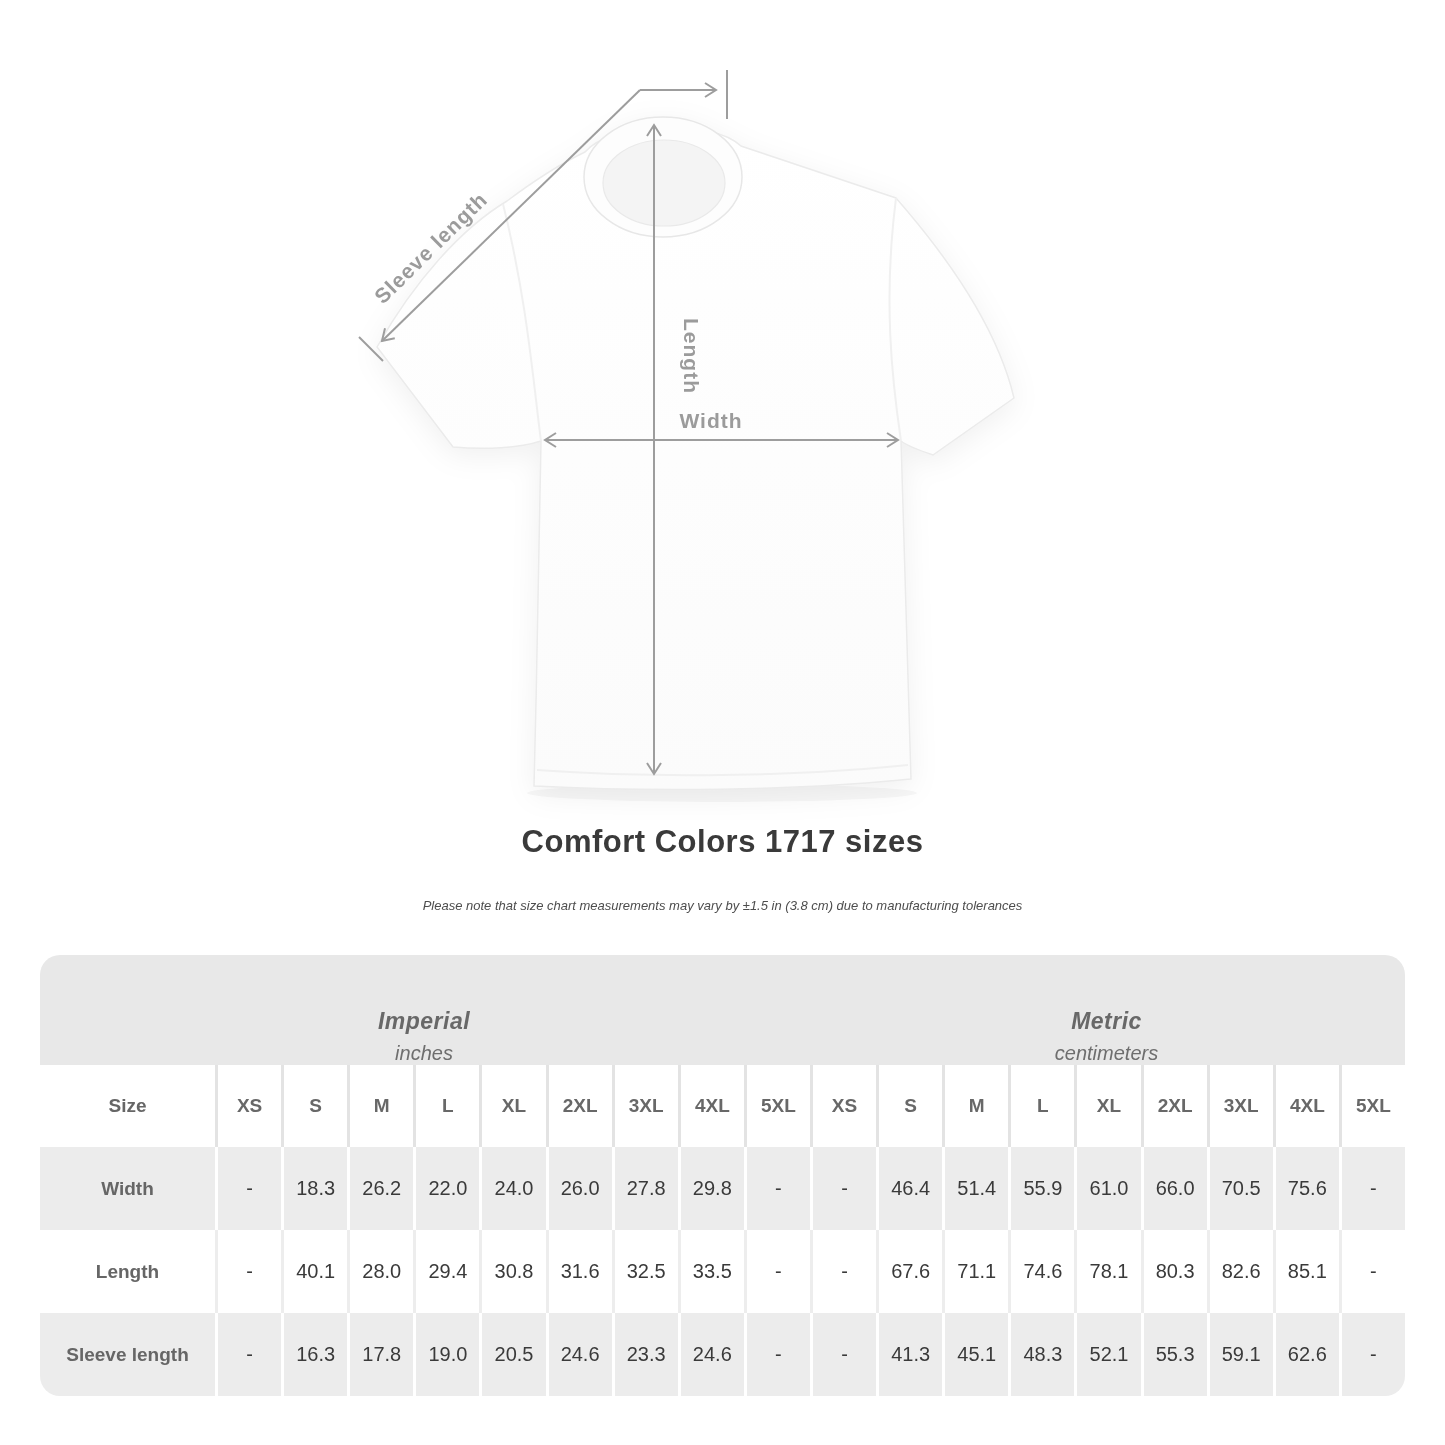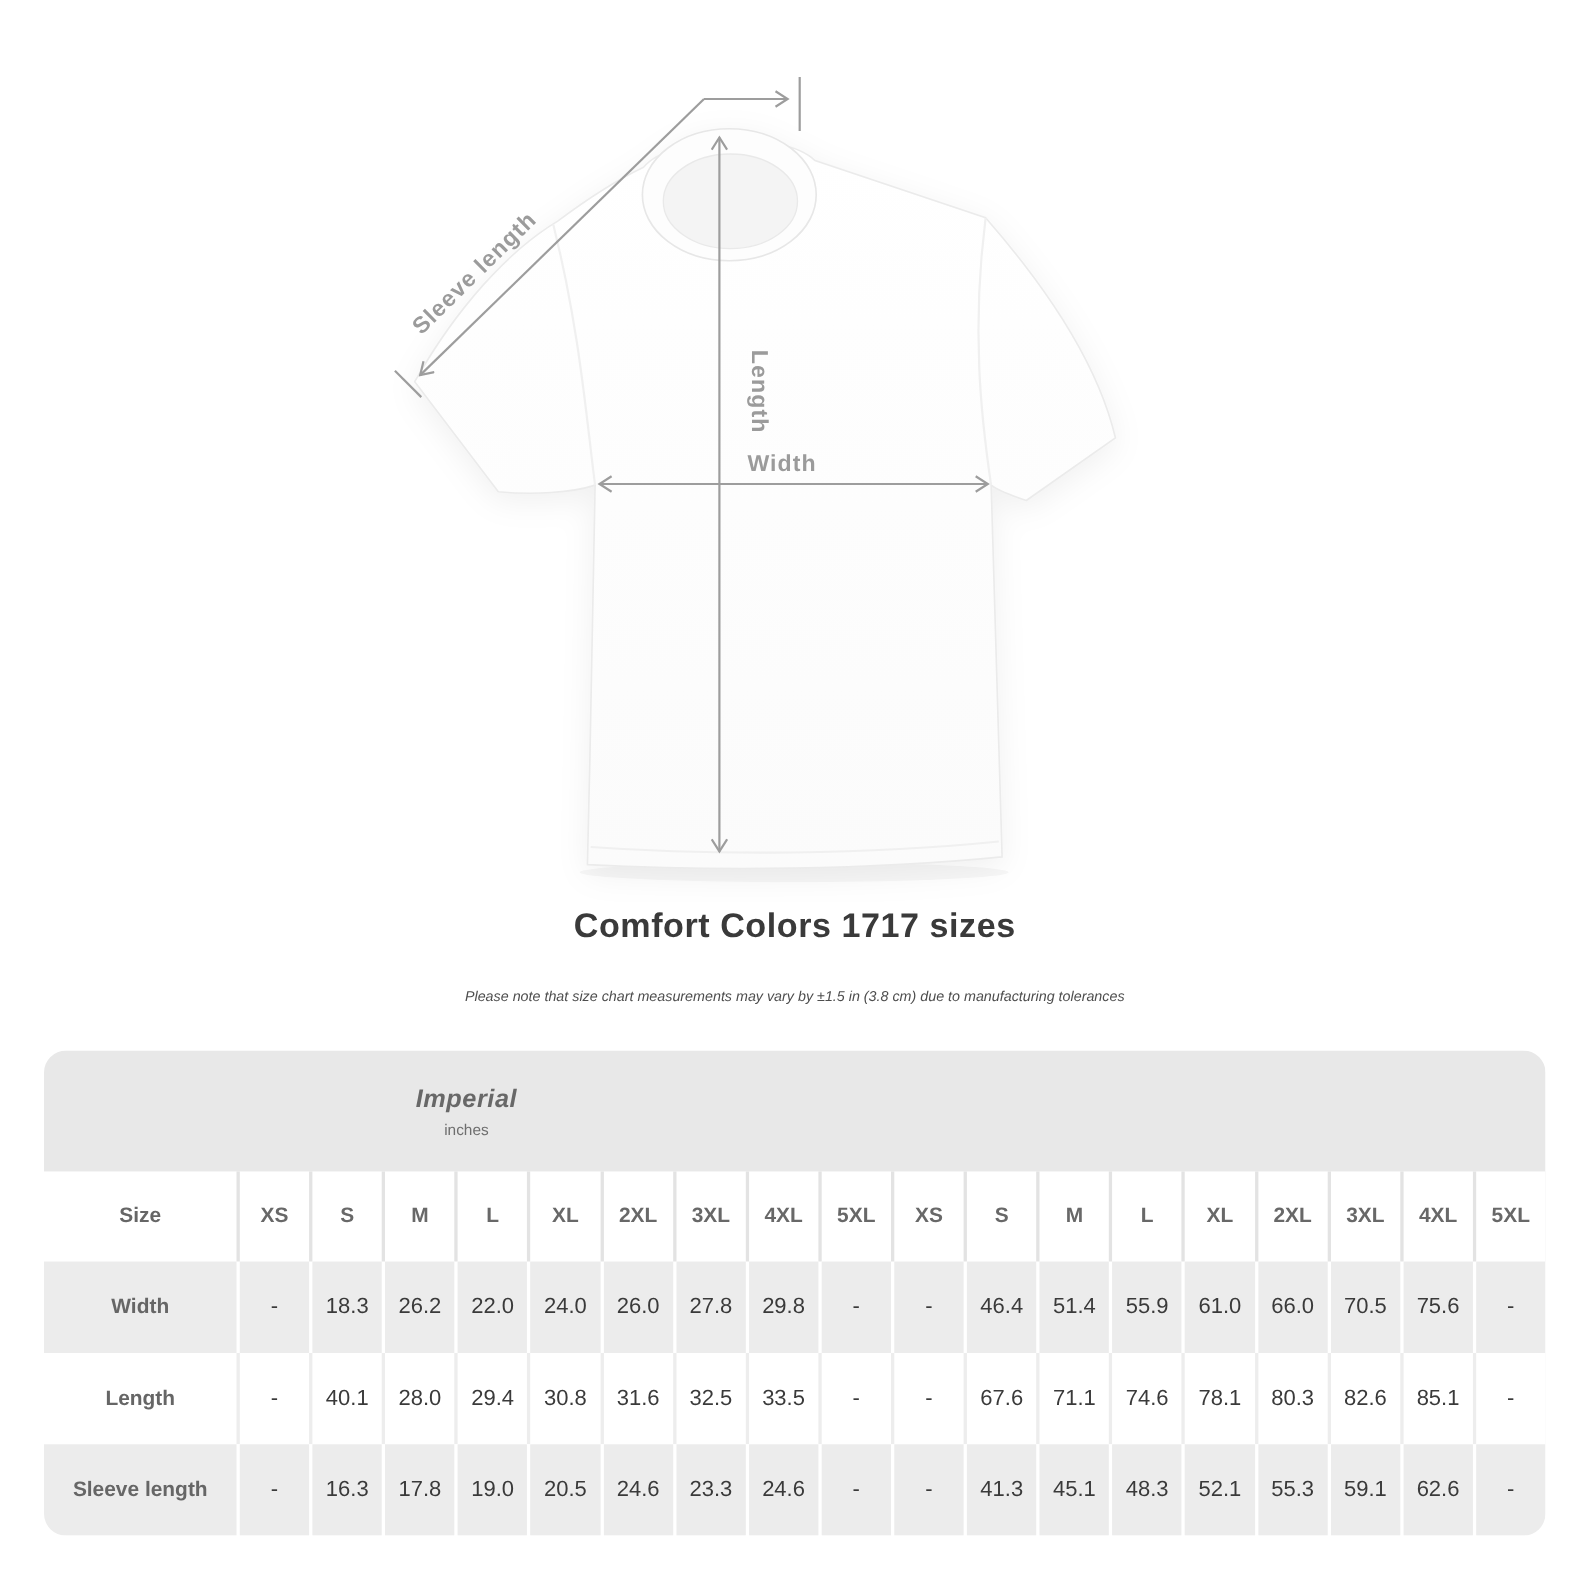--- a/index.html
+++ b/index.html
@@ -19,23 +19,23 @@
     font-size:13px;font-style:italic;color:#4d4d4d;
   }
   
   .size-table{
     position:absolute;left:40px;top:955px;width:1365px;
     border-radius:20px;overflow:hidden;background:#ffffff;
   }
   .band{
     display:grid;grid-template-columns:768px 1fr;height:110px;background:#e8e8e8;
   }
-  .band-group{display:flex;flex-direction:column;align-items:center;justify-content:center;}
+  .band-group{display:flex;flex-direction:column;align-items:center;justify-content:flex-end;}
   .band-label{font-size:23px;font-weight:bold;font-style:italic;color:#686868;letter-spacing:.5px;}
-  .band-sub{font-size:14px;color:#6e6e6e;margin-top:7px;}
+  .band-sub{font-size:20px;font-style:italic;color:#6e6e6e;margin-top:7px;}
   .trow{
     display:grid;grid-template-columns:175px repeat(18,1fr);column-gap:3px;
   }
   .trow > div{display:flex;align-items:center;justify-content:center;}
   .thead{height:82px;background:#e3e3e3;}
   .thead > div{background:#ffffff;font-size:19px;font-weight:bold;color:#686868;}
   .gray{height:83px;background:#ffffff;}
   .gray > div{background:#ececec;}
   .white{height:83px;background:#ededed;}
   .white > div{background:#ffffff;}
@@ -97,20 +97,24 @@
 
   <div class="title">Comfort Colors 1717 sizes</div>
   <div class="subtitle">Please note that size chart measurements may vary by ±1.5 in (3.8 cm) due to manufacturing tolerances</div>
 
   <div class="size-table">
     <div class="band">
       <div class="band-group">
         <div class="band-label">Imperial</div>
         <div class="band-sub">inches</div>
       </div>
+      <div class="band-group">
+        <div class="band-label">Metric</div>
+        <div class="band-sub">centimeters</div>
+      </div>
     </div>
     <div class="trow thead" id="header-row">
         <div class="rlabel">Size</div>
         <div class="hval">XS</div>
         <div class="hval">S</div>
         <div class="hval">M</div>
         <div class="hval">L</div>
         <div class="hval">XL</div>
         <div class="hval">2XL</div>
         <div class="hval">3XL</div>

